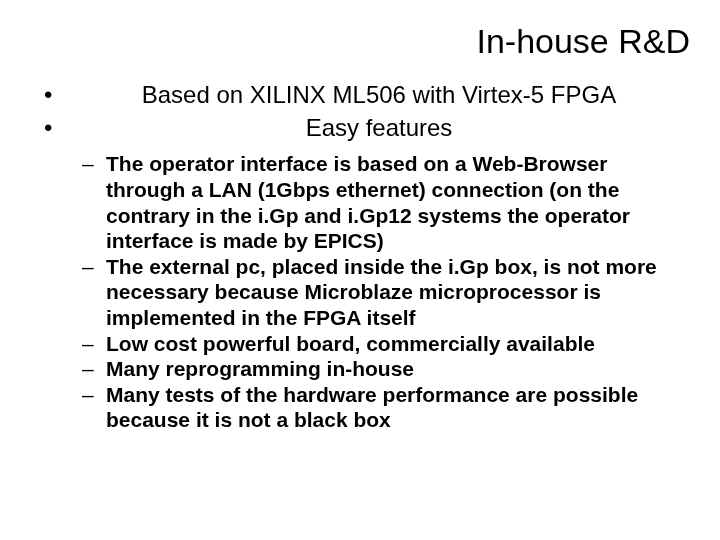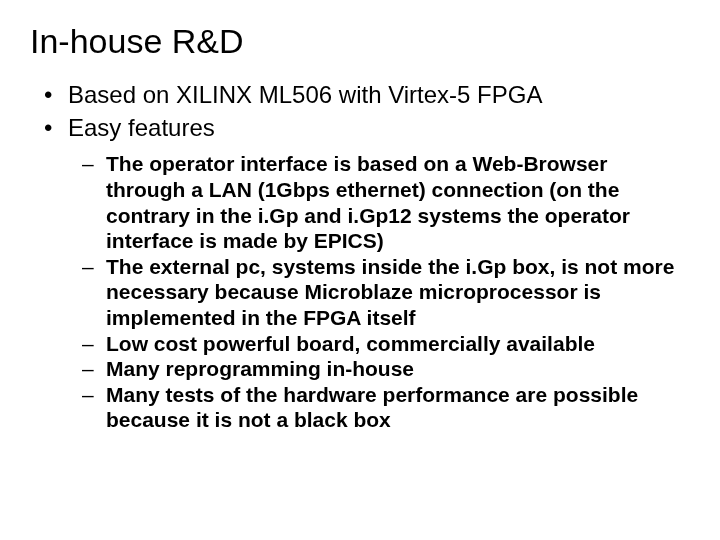--- a/index.html
+++ b/index.html
@@ -9,21 +9,21 @@
     }
     body {
       width: 720px;
       height: 540px;
       background: #ffffff;
       font-family: Arial, Helvetica, sans-serif;
       color: #000000;
       padding: 22px 30px 20px 30px;
     }
     .title {
-      text-align: left;
+      text-align: right;
       font-size: 34px;
       font-weight: 400;
       margin-bottom: 18px;
     }
     .bullet-list {
       list-style: none;
       padding-left: 14px;
     }
     .bullet-item {
       font-size: 24px;
@@ -31,20 +31,21 @@
       margin-bottom: 2px;
       display: flex;
     }
     .bullet-item .bullet-dot {
       display: inline-block;
       width: 24px;
       flex-shrink: 0;
     }
     .bullet-item .bullet-text {
       flex: 1;
+      text-align: center;
     }
     .sub-list {
       list-style: none;
       padding-left: 52px;
       margin-top: 8px;
     }
     .sub-item {
       font-size: 21px;
       line-height: 1.22;
       margin-bottom: 0px;
@@ -76,21 +77,21 @@
   </li>
 </ul>
 
 <ul class="sub-list">
   <li class="sub-item">
     <span class="dash">–</span>
     <span class="sub-text">The operator interface is based on a Web-Browser through a LAN (1Gbps ethernet) connection (on the contrary in the i.Gp and i.Gp12 systems the operator interface is made by EPICS)</span>
   </li>
   <li class="sub-item">
     <span class="dash">–</span>
-    <span class="sub-text">The external pc, systems inside the i.Gp box, is not more necessary because Microblaze microprocessor is implemented in the FPGA itself</span>
+    <span class="sub-text">The external pc, placed inside the i.Gp box, is not more necessary because Microblaze microprocessor is implemented in the FPGA itself</span>
   </li>
   <li class="sub-item">
     <span class="dash">–</span>
     <span class="sub-text">Low cost powerful board, commercially available</span>
   </li>
   <li class="sub-item">
     <span class="dash">–</span>
     <span class="sub-text">Many reprogramming in-house</span>
   </li>
   <li class="sub-item">

